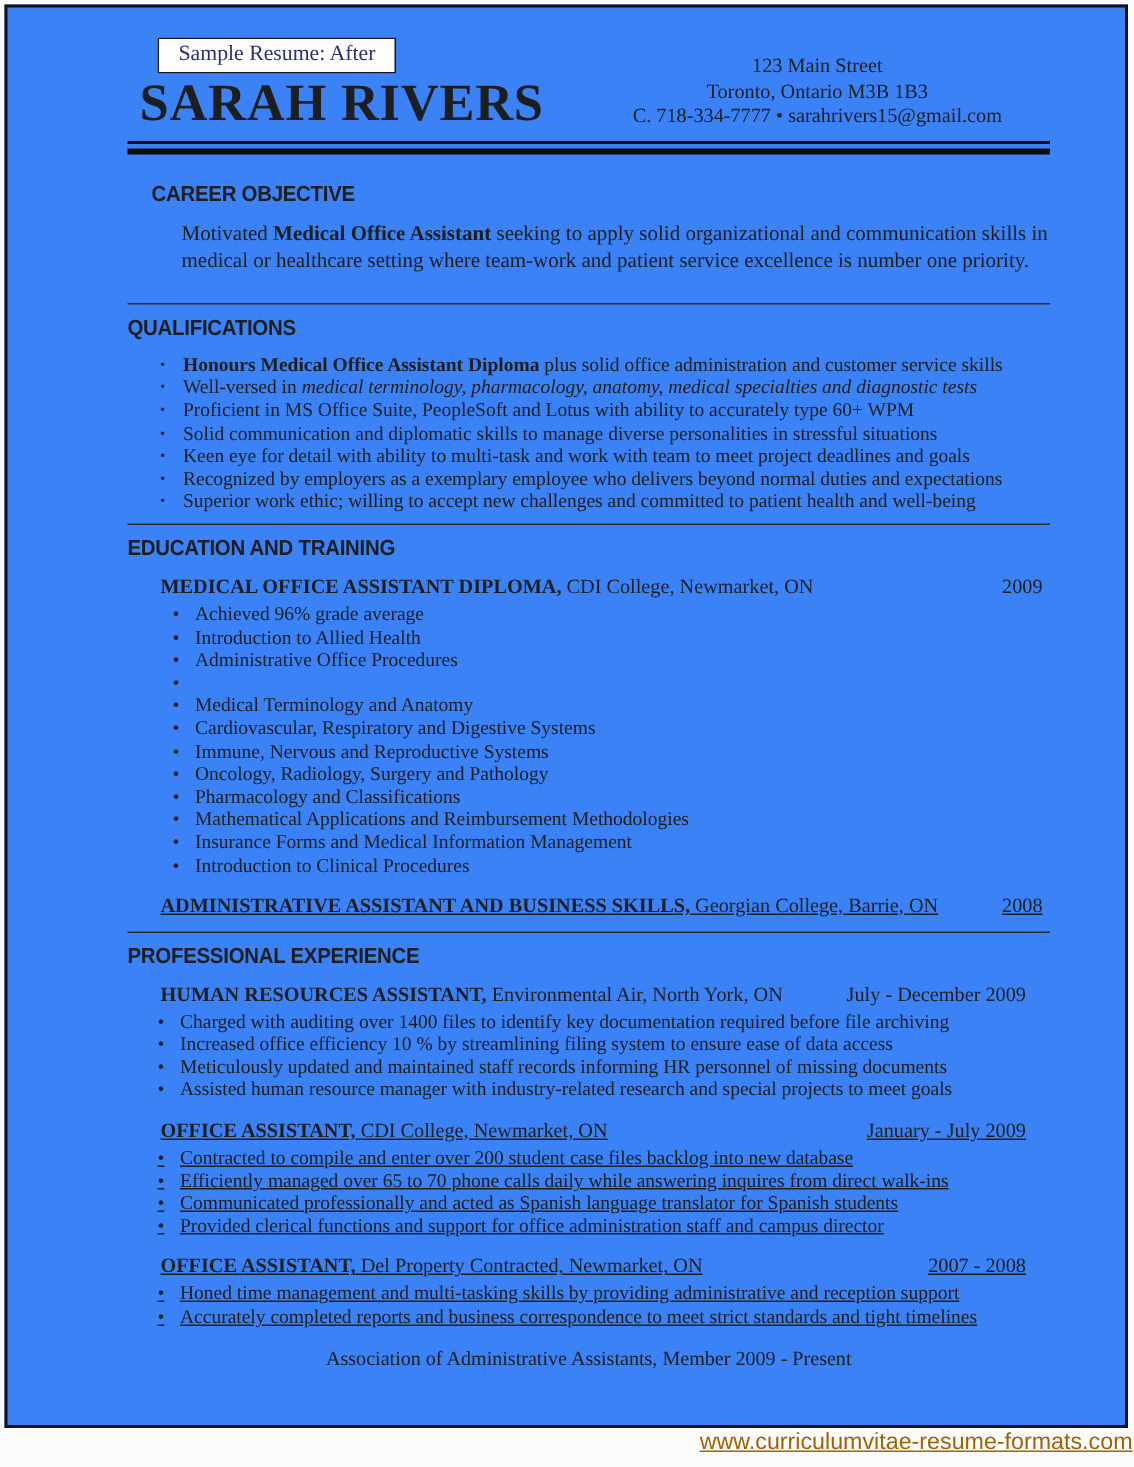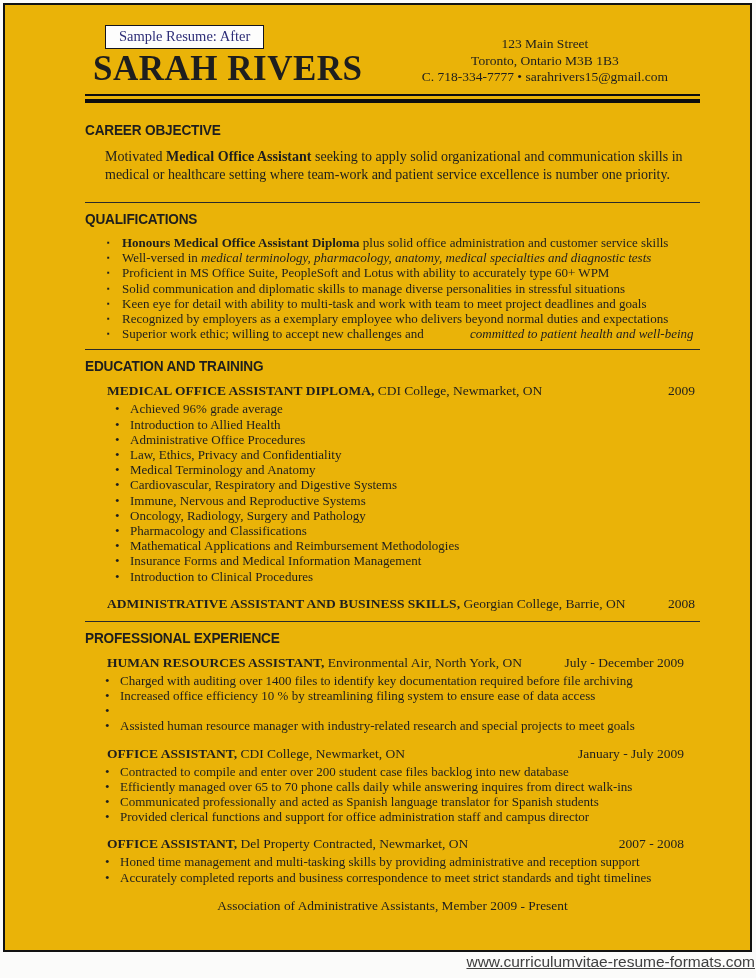--- a/index.html
+++ b/index.html
@@ -8,21 +8,21 @@
     position:relative;
     background:#fbfbfa;
     color:#1e1e1e;
     font-family:"Liberation Serif", "DejaVu Serif", serif;
     overflow:hidden;
   }
   .frame {
     position:absolute; left:3px; top:3px;
     width:749px; height:949px;
     border:2px solid #121212;
-    background:#eab308;
+    background:#3b82f6;
   }
   .content { position:relative; padding:0 50px 0 80px; }
 
   
   .header { position:relative; height:89px; }
   .sample-box {
     position:absolute; left:20px; top:20px;
     border:1.5px solid #15151c;
     padding:2px 13px 3px 13px;
     font-size:14.5px;
@@ -45,36 +45,36 @@
     font-family:"Liberation Sans", "DejaVu Sans", sans-serif;
     font-weight:bold; font-size:14.5px; letter-spacing:-.2px;
     transform:scaleX(.94); transform-origin:0 50%;
     margin-top:8px;
   }
   #sec-objective .sec-h { margin-top:19px; }
   .para {
     margin:9px 0 0 20px; width:594px;
     font-size:14px; line-height:17.5px;
   }
-  #sec-objective { padding-bottom:19px; }
+  #sec-objective { padding-bottom:19px;margin-left:16px; }
   #sec-qualifications { padding-bottom:8px; }
   #sec-education { padding-bottom:9px; }
 
   
   .bullets { margin-top:7px; }
   .bullet-row { display:flex; line-height:15.2px; font-size:13px; white-space:nowrap; }
   .bullet-row .glyph { width:15px; flex:0 0 15px; text-align:left; }
   .bullets.sq { padding-left:22px; }
   .bullets.sq .glyph { font-size:8px; line-height:15.2px; }
   .entry .bullets { margin-top:2px; padding-left:30px; }
   .exp .entry .bullets { padding-left:20px; }
 
   
   .entries { margin-top:7px; }
-  .entry + .entry { margin-top:11px; }
+  .entry + .entry { margin-top:11px;text-decoration:underline; }
   .entry-head {
     display:flex; justify-content:space-between;
     margin-left:22px; width:588px;
     font-size:13.5px; line-height:17px; white-space:nowrap;
   }
   .exp .entry-head { width:577px;gap:40px; }
   .entry-title { font-weight:bold; }
   .entry-date { font-weight:normal; }
 
   .membership { margin-top:13px; text-align:center; font-size:13.4px; }
@@ -135,21 +135,21 @@
           <div class="bullet-row">
             <span class="glyph">▪</span>
             <span><span>Keen eye for detail with ability to multi-task and work with team to meet project deadlines and goals</span></span>
           </div>
           <div class="bullet-row">
             <span class="glyph">▪</span>
             <span><span>Recognized by employers as a exemplary employee who delivers beyond normal duties and expectations</span></span>
           </div>
           <div class="bullet-row">
             <span class="glyph">▪</span>
-            <span><span>Superior work ethic; willing to accept new challenges and </span><span style="font-style: italic; margin-left: 43px;">committed to patient health and well-being</span></span>
+            <span><span>Superior work ethic; willing to accept new challenges and </span><span style="">committed to patient health and well-being</span></span>
           </div>
         </div>
     </section>
 
     <div class="rule-thin"></div>
 
     <section id="sec-education">
       <h2 class="sec-h">EDUCATION AND TRAINING</h2>
       <div class="entries">
           <div class="entry">
@@ -165,21 +165,20 @@
               <div class="bullet-row">
                 <span class="glyph">•</span>
                 <span>Introduction to Allied Health</span>
               </div>
               <div class="bullet-row">
                 <span class="glyph">•</span>
                 <span>Administrative Office Procedures</span>
               </div>
               <div class="bullet-row">
                 <span class="glyph">•</span>
-                <span>Law, Ethics, Privacy and Confidentiality</span>
               </div>
               <div class="bullet-row">
                 <span class="glyph">•</span>
                 <span>Medical Terminology and Anatomy</span>
               </div>
               <div class="bullet-row">
                 <span class="glyph">•</span>
                 <span>Cardiovascular, Respiratory and Digestive Systems</span>
               </div>
               <div class="bullet-row">
@@ -231,20 +230,21 @@
               <div class="bullet-row">
                 <span class="glyph">•</span>
                 <span>Charged with auditing over 1400 files to identify key documentation required before file archiving</span>
               </div>
               <div class="bullet-row">
                 <span class="glyph">•</span>
                 <span>Increased office efficiency 10 % by streamlining filing system to ensure ease of data access</span>
               </div>
               <div class="bullet-row">
                 <span class="glyph">•</span>
+                <span>Meticulously updated and maintained staff records informing HR personnel of missing documents</span>
               </div>
               <div class="bullet-row">
                 <span class="glyph">•</span>
                 <span>Assisted human resource manager with industry-related research and special projects to meet goals</span>
               </div>
             </div>
           </div>
           <div class="entry">
             <div class="entry-head">
               <span><span class="entry-title">OFFICE ASSISTANT,</span><span> CDI College, Newmarket, ON</span></span>
@@ -286,13 +286,13 @@
             </div>
           </div>
         </div>
     </section>
 
     <p class="membership">Association of Administrative Assistants, Member 2009 - Present</p>
 
   </div>
 </div>
 
-<a class="footer-link" style="color: #404040;">www.curriculumvitae-resume-formats.com</a>
+<a class="footer-link" style="color: #a16207;">www.curriculumvitae-resume-formats.com</a>
 
 </body></html>

